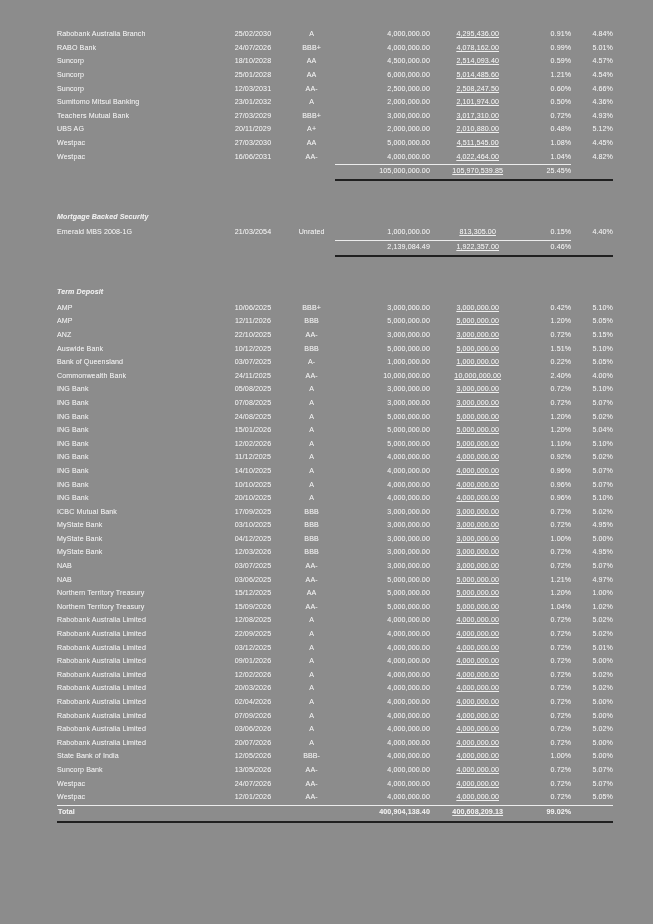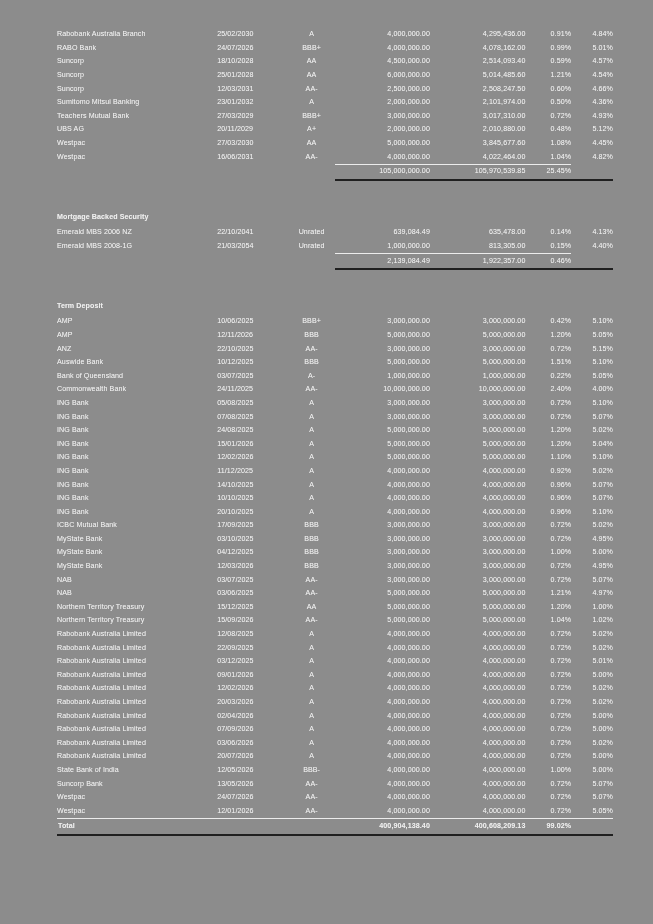--- a/index.html
+++ b/index.html
@@ -32,31 +32,32 @@
   table.ledger td{
     padding:0;
     height:13.6px;
     vertical-align:middle;
     white-space:nowrap;
     letter-spacing:0.1px;
     text-shadow:0 0 0.6px rgba(255,255,255,0.35);
   }
   
   .c-name  {width:160px;text-align:left;padding-left:1px;}
-  .c-date  {width:72px;text-align:left;}
+  .c-date  {width:72px;text-align:center;}
   .c-rate  {width:46px;text-align:center;}
   .c-face  {width:96px;text-align:right;padding-right:4px;}
-  .c-mkt   {width:96px;text-align:right;padding-right:4px;}
+  .c-mkt   {width:96px;text-align:center;padding-right:4px;text-decoration:underline;}
   .c-pct   {width:46px;text-align:right;padding-right:4px;}
   .c-yld   {width:42px;text-align:right;padding-right:1px;}
 
   tr.section-head td{
     font-weight:bold;
     height:17px;
     padding-top:4px;
+    font-style:italic;
   }
   tr.spacer-lg td{height:24px;}
 
   
   tr.subtotal td{
     height:14px;
     font-weight:normal;
   }
   tr.subtotal td.ruled{
     border-top:1px solid #efefef;
@@ -155,21 +156,21 @@
             <td class="c-face">2,000,000.00</td>
             <td class="c-mkt">2,010,880.00</td>
             <td class="c-pct">0.48%</td>
             <td class="c-yld">5.12%</td>
           </tr>
           <tr>
             <td class="c-name">Westpac</td>
             <td class="c-date">27/03/2030</td>
             <td class="c-rate">AA</td>
             <td class="c-face">5,000,000.00</td>
-            <td class="c-mkt">3,845,677.60</td>
+            <td class="c-mkt">4,511,545.00</td>
             <td class="c-pct">1.08%</td>
             <td class="c-yld">4.45%</td>
           </tr>
           <tr>
             <td class="c-name">Westpac</td>
             <td class="c-date">16/06/2031</td>
             <td class="c-rate">AA-</td>
             <td class="c-face">4,000,000.00</td>
             <td class="c-mkt">4,022,464.00</td>
             <td class="c-pct">1.04%</td>
@@ -184,29 +185,20 @@
             <td class="c-pct ruled">25.45%</td>
             <td class="c-yld plain"></td>
           </tr>
           <tr class="spacer-lg">
             <td colspan="7"></td>
           </tr>
           <tr class="section-head">
             <td colspan="7" class="c-name">Mortgage Backed Security</td>
           </tr>
           <tr>
-            <td class="c-name">Emerald MBS 2006 NZ</td>
-            <td class="c-date">22/10/2041</td>
-            <td class="c-rate">Unrated</td>
-            <td class="c-face">639,084.49</td>
-            <td class="c-mkt">635,478.00</td>
-            <td class="c-pct">0.14%</td>
-            <td class="c-yld">4.13%</td>
-          </tr>
-          <tr>
             <td class="c-name">Emerald MBS 2008-1G</td>
             <td class="c-date">21/03/2054</td>
             <td class="c-rate">Unrated</td>
             <td class="c-face">1,000,000.00</td>
             <td class="c-mkt">813,305.00</td>
             <td class="c-pct">0.15%</td>
             <td class="c-yld">4.40%</td>
           </tr>
           <tr class="subtotal">
             <td class="c-name"></td>

